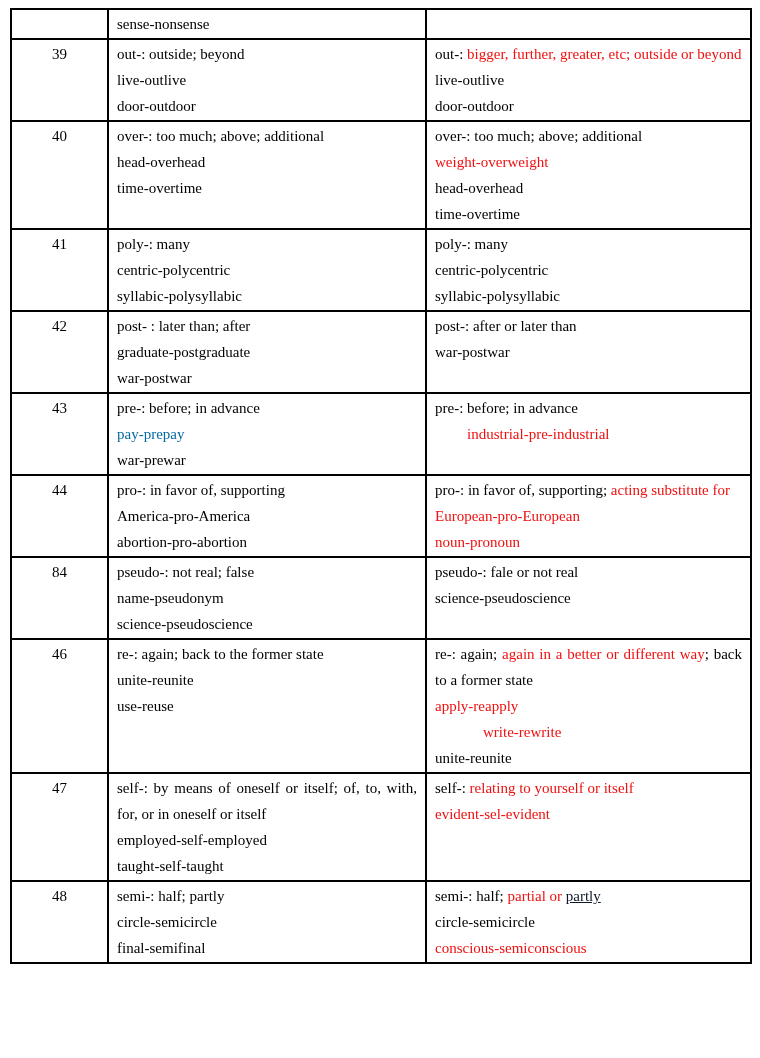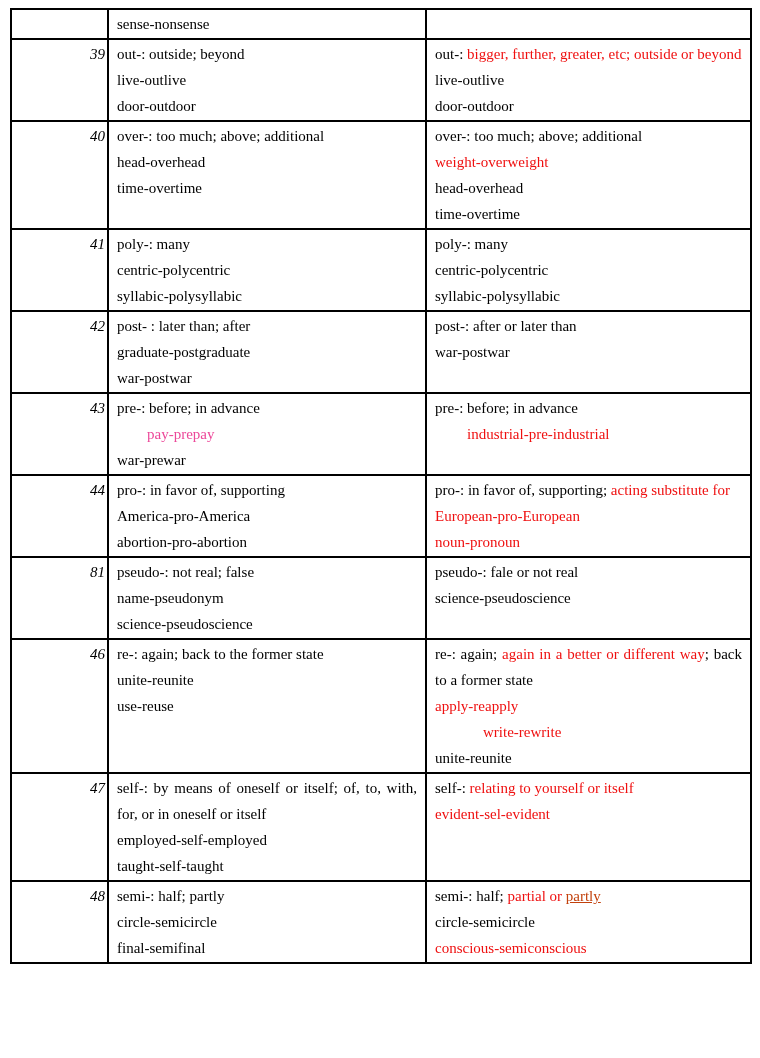--- a/index.html
+++ b/index.html
@@ -23,21 +23,21 @@
   }
   td.num-cell { padding:1px 2px; }
   p.para {
     margin:0;
     font-size:15px;
     line-height:26px;
     color:#000000;
     text-align:justify;
     word-spacing:normal;
   }
-  td.num-cell p.para { text-align:right;font-style:italic; }
+  td.num-cell p.para { text-align:center; }
   p.para.fill { text-align-last:justify; }
 </style>
 </head>
 <body>
 
 <div class="page">
   <table class="prefix-table">
     <colgroup>
       <col style="width:97px">
       <col style="width:318px">
@@ -112,21 +112,21 @@
             <p class="para"><span style="color: rgb(0, 0, 0);">post-: after or later than</span></p>
             <p class="para"><span style="color: rgb(0, 0, 0);">war-postwar</span></p>
           </td>
         </tr>
         <tr>
           <td class="num-cell">
             <p class="para"><span>43</span></p>
           </td>
           <td>
             <p class="para"><span style="color: rgb(0, 0, 0);">pre-: before; in advance</span></p>
-            <p class="para"><span style="color: #ec4899; margin-left: 30px;">pay-prepay</span></p>
+            <p class="para"><span style="color: #0369a1;">pay-prepay</span></p>
             <p class="para"><span style="color: rgb(0, 0, 0);">war-prewar</span></p>
           </td>
           <td>
             <p class="para"><span style="color: rgb(0, 0, 0);">pre-: before; in advance</span></p>
             <p class="para"><span style="color: rgb(239, 16, 16); margin-left: 32px;">industrial-pre-industrial</span></p>
           </td>
         </tr>
         <tr>
           <td class="num-cell">
             <p class="para"><span>44</span></p>
@@ -137,21 +137,21 @@
             <p class="para"><span style="color: rgb(0, 0, 0);">abortion-pro-abortion</span></p>
           </td>
           <td>
             <p class="para"><span style="color: rgb(0, 0, 0);">pro-: in favor of, supporting; </span><span style="color: rgb(239, 16, 16);">acting substitute for</span></p>
             <p class="para"><span style="color: rgb(239, 16, 16);">European-pro-European</span></p>
             <p class="para"><span style="color: rgb(239, 16, 16);">noun-pronoun</span></p>
           </td>
         </tr>
         <tr>
           <td class="num-cell">
-            <p class="para"><span>81</span></p>
+            <p class="para"><span>84</span></p>
           </td>
           <td>
             <p class="para"><span style="color: rgb(0, 0, 0);">pseudo-: not real; false</span></p>
             <p class="para"><span style="color: rgb(0, 0, 0);">name-pseudonym</span></p>
             <p class="para"><span style="color: rgb(0, 0, 0);">science-pseudoscience</span></p>
           </td>
           <td>
             <p class="para"><span style="color: rgb(0, 0, 0);">pseudo-: fale or not real</span></p>
             <p class="para"><span style="color: rgb(0, 0, 0);">science-pseudoscience</span></p>
           </td>
@@ -189,20 +189,20 @@
         <tr>
           <td class="num-cell">
             <p class="para"><span>48</span></p>
           </td>
           <td>
             <p class="para"><span style="color: rgb(0, 0, 0);">semi-: half; partly</span></p>
             <p class="para"><span style="color: rgb(0, 0, 0);">circle-semicircle</span></p>
             <p class="para"><span style="color: rgb(0, 0, 0);">final-semifinal</span></p>
           </td>
           <td>
-            <p class="para"><span style="color: rgb(0, 0, 0);">semi-: half; </span><span style="color: rgb(239, 16, 16);">partial or </span><span style="color: #c2410c; text-decoration: underline;">partly</span></p>
+            <p class="para"><span style="color: rgb(0, 0, 0);">semi-: half; </span><span style="color: rgb(239, 16, 16);">partial or </span><span style="color: #0f172a; text-decoration: underline;">partly</span></p>
             <p class="para"><span style="color: rgb(0, 0, 0);">circle-semicircle</span></p>
             <p class="para"><span style="color: rgb(239, 16, 16);">conscious-semiconscious</span></p>
           </td>
         </tr>
       </tbody>
   </table>
 </div>
 
 </body></html>

